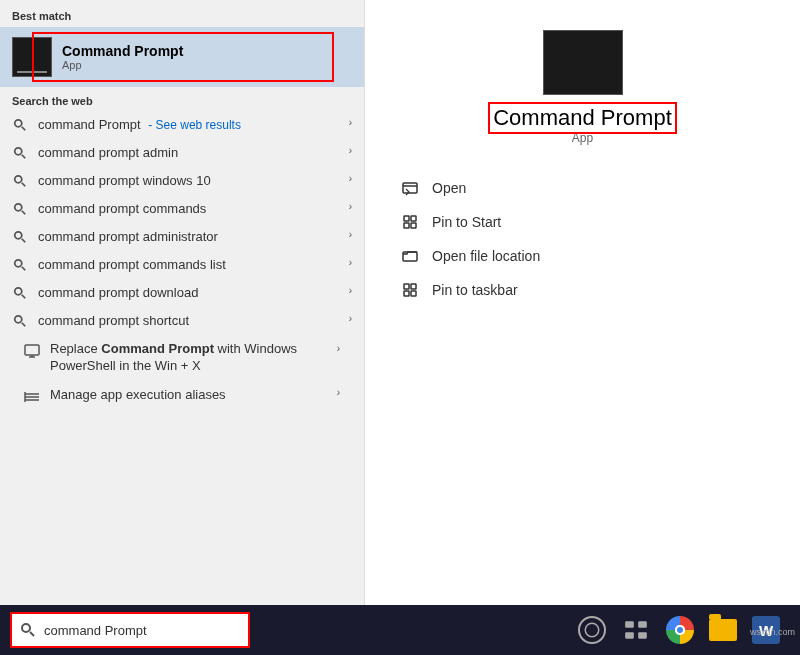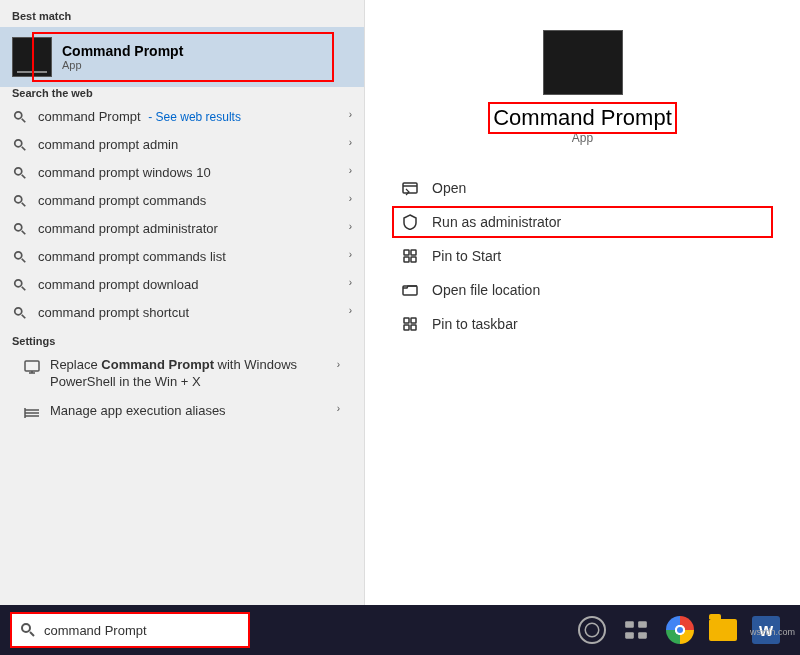--- a/index.html
+++ b/index.html
@@ -75,21 +75,21 @@
     .best-match-text .app-type {
       font-size: 11px;
       color: #555;
     }
 
     
     .web-section-header {
       font-size: 11px;
       font-weight: 600;
       color: #333;
-      padding: 0 12px 4px 12px;
+      padding: 8px 12px 4px 12px;
       background: #f0f0f0;
     }
 
     .search-item {
       display: flex;
       align-items: flex-start;
       padding: 6px 12px;
       cursor: pointer;
       position: relative;
     }
@@ -458,21 +458,20 @@
       <div class="search-icon">
         <svg viewBox="0 0 16 16" fill="none" stroke="#555" stroke-width="2">
           <circle cx="6" cy="6" r="4"></circle>
           <line x1="10" y1="10" x2="14" y2="14"></line>
         </svg>
       </div>
       <span class="item-text">command prompt <span class="bold">shortcut</span></span>
       <span class="chevron">›</span>
     </div>
 
-    <div class="settings-header">Settings</div>
 
     <div class="settings-item">
       <div class="settings-icon">
         <svg viewBox="0 0 16 16" fill="none" stroke="#555" stroke-width="1.5" width="16" height="16">
           <rect x="1" y="2" width="14" height="10" rx="1"></rect>
           <line x1="5" y1="14" x2="11" y2="14"></line>
           <line x1="8" y1="12" x2="8" y2="14"></line>
         </svg>
       </div>
       <span class="item-text">Replace <strong>Command Prompt</strong> with Windows PowerShell in the Win + X</span>
@@ -509,29 +508,20 @@
         <div class="action-icon">
           <svg viewBox="0 0 16 16" fill="none" stroke="#333" stroke-width="1.5" width="16" height="16">
             <rect x="1" y="3" width="14" height="10" rx="1"></rect>
             <line x1="1" y1="6" x2="15" y2="6"></line>
             <polyline points="4,9 7,12 4,15" fill="none" stroke="#333" stroke-width="1.2"></polyline>
           </svg>
         </div>
         <span class="action-label">Open</span>
       </div>
 
-      <div class="action-item" style="position:relative;">
-        <div class="action-icon">
-          <svg viewBox="0 0 16 16" fill="none" stroke="#333" stroke-width="1.5" width="16" height="16">
-            <path d="M8 1 L14 4 L14 9 C14 12 11 14.5 8 15.5 C5 14.5 2 12 2 9 L2 4 Z"></path>
-          </svg>
-        </div>
-        <span class="action-label">Run as administrator</span>
-        <div style="position:absolute; top:-3px; left:-3px; right:-3px; bottom:-3px; border:2px solid red; pointer-events:none;"></div>
-      </div>
 
       <div class="action-item">
         <div class="action-icon">
           <svg viewBox="0 0 16 16" fill="none" stroke="#333" stroke-width="1.5" width="16" height="16">
             <rect x="2" y="2" width="5" height="5" rx="0.5"></rect>
             <rect x="9" y="2" width="5" height="5" rx="0.5"></rect>
             <rect x="2" y="9" width="5" height="5" rx="0.5"></rect>
             <rect x="9" y="9" width="5" height="5" rx="0.5"></rect>
           </svg>
         </div>

